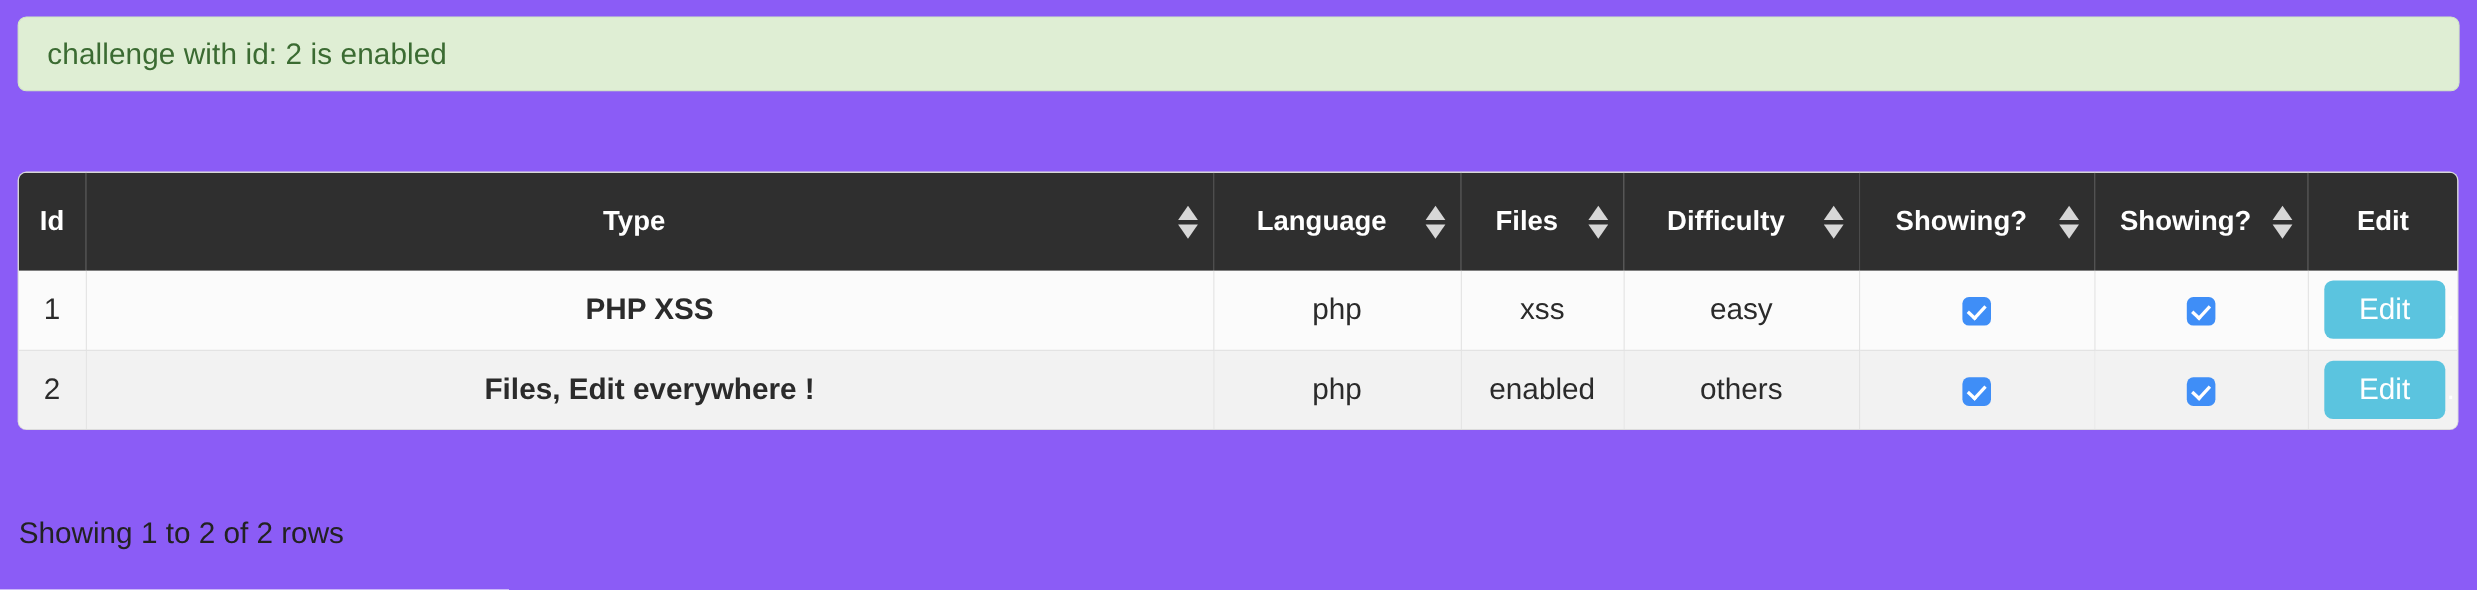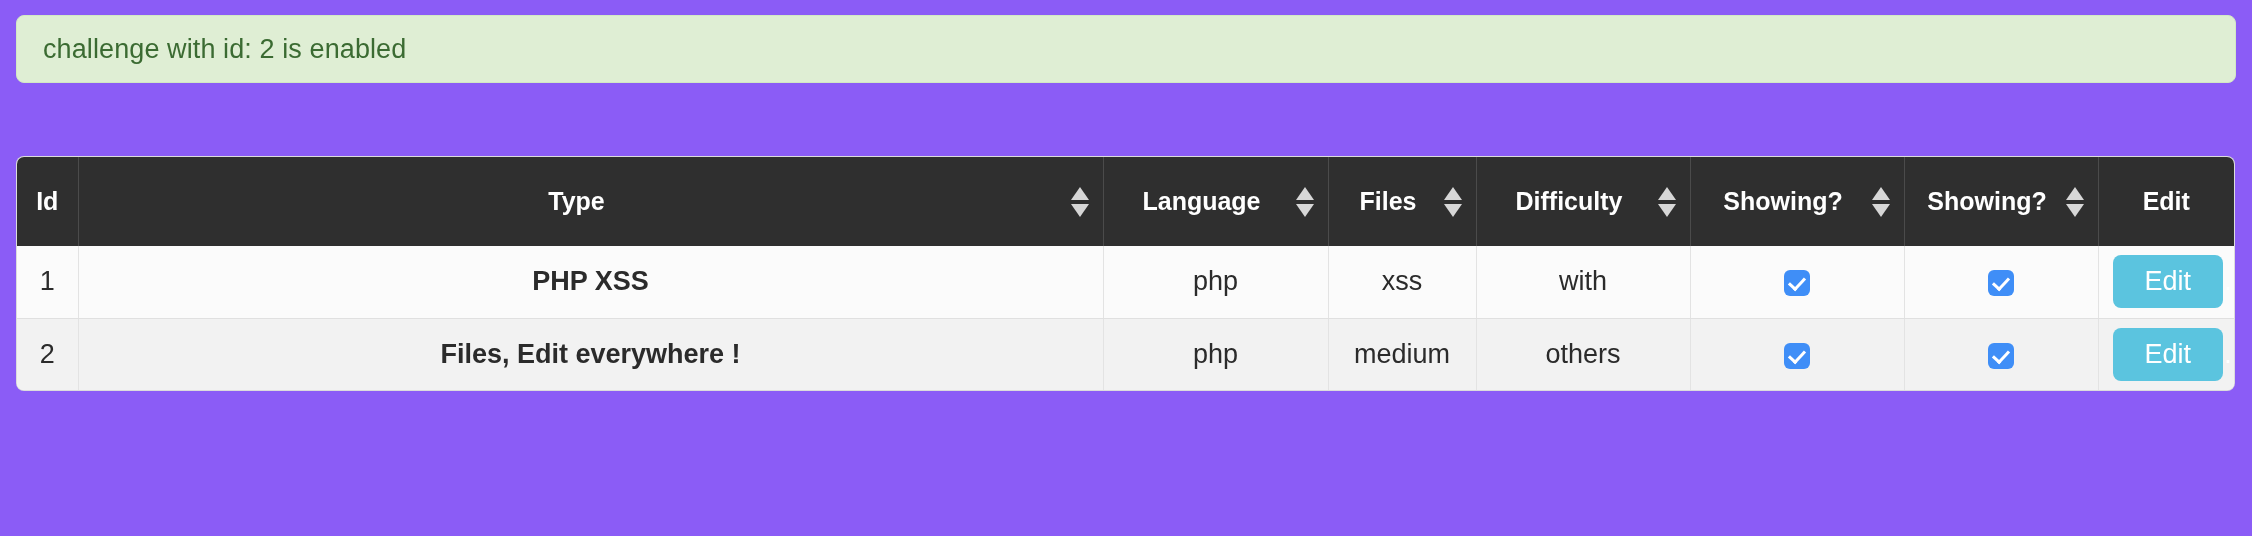--- a/index.html
+++ b/index.html
@@ -258,45 +258,46 @@
             </div>
           </th>
         </tr>
       </thead>
       <tbody>
         <tr class="odd">
           <td>1</td>
           <td class="col-name">PHP XSS</td>
           <td>php</td>
           <td>xss</td>
-          <td class="difficulty-easy">with</td>
+          <td class="difficulty-easy">easy</td>
           <td>
             <span class="chk"></span>
           </td>
           <td>
             <span class="chk"></span>
           </td>
           <td>
             <button class="btn-edit">Edit</button>
           </td>
         </tr>
         <tr class="even">
           <td>2</td>
           <td class="col-name">Files, Edit everywhere !</td>
           <td>php</td>
-          <td>medium</td>
+          <td>enabled</td>
           <td class="difficulty-medium">others</td>
           <td>
             <span class="chk"></span>
           </td>
           <td>
             <span class="chk"></span>
           </td>
           <td>
             <button class="btn-edit">Edit</button>
           </td>
         </tr>
       </tbody>
     </table>
   </div>
 
+  <div class="footer-info">Showing 1 to 2 of 2 rows</div>
 
 </div>
 
 </body></html>

